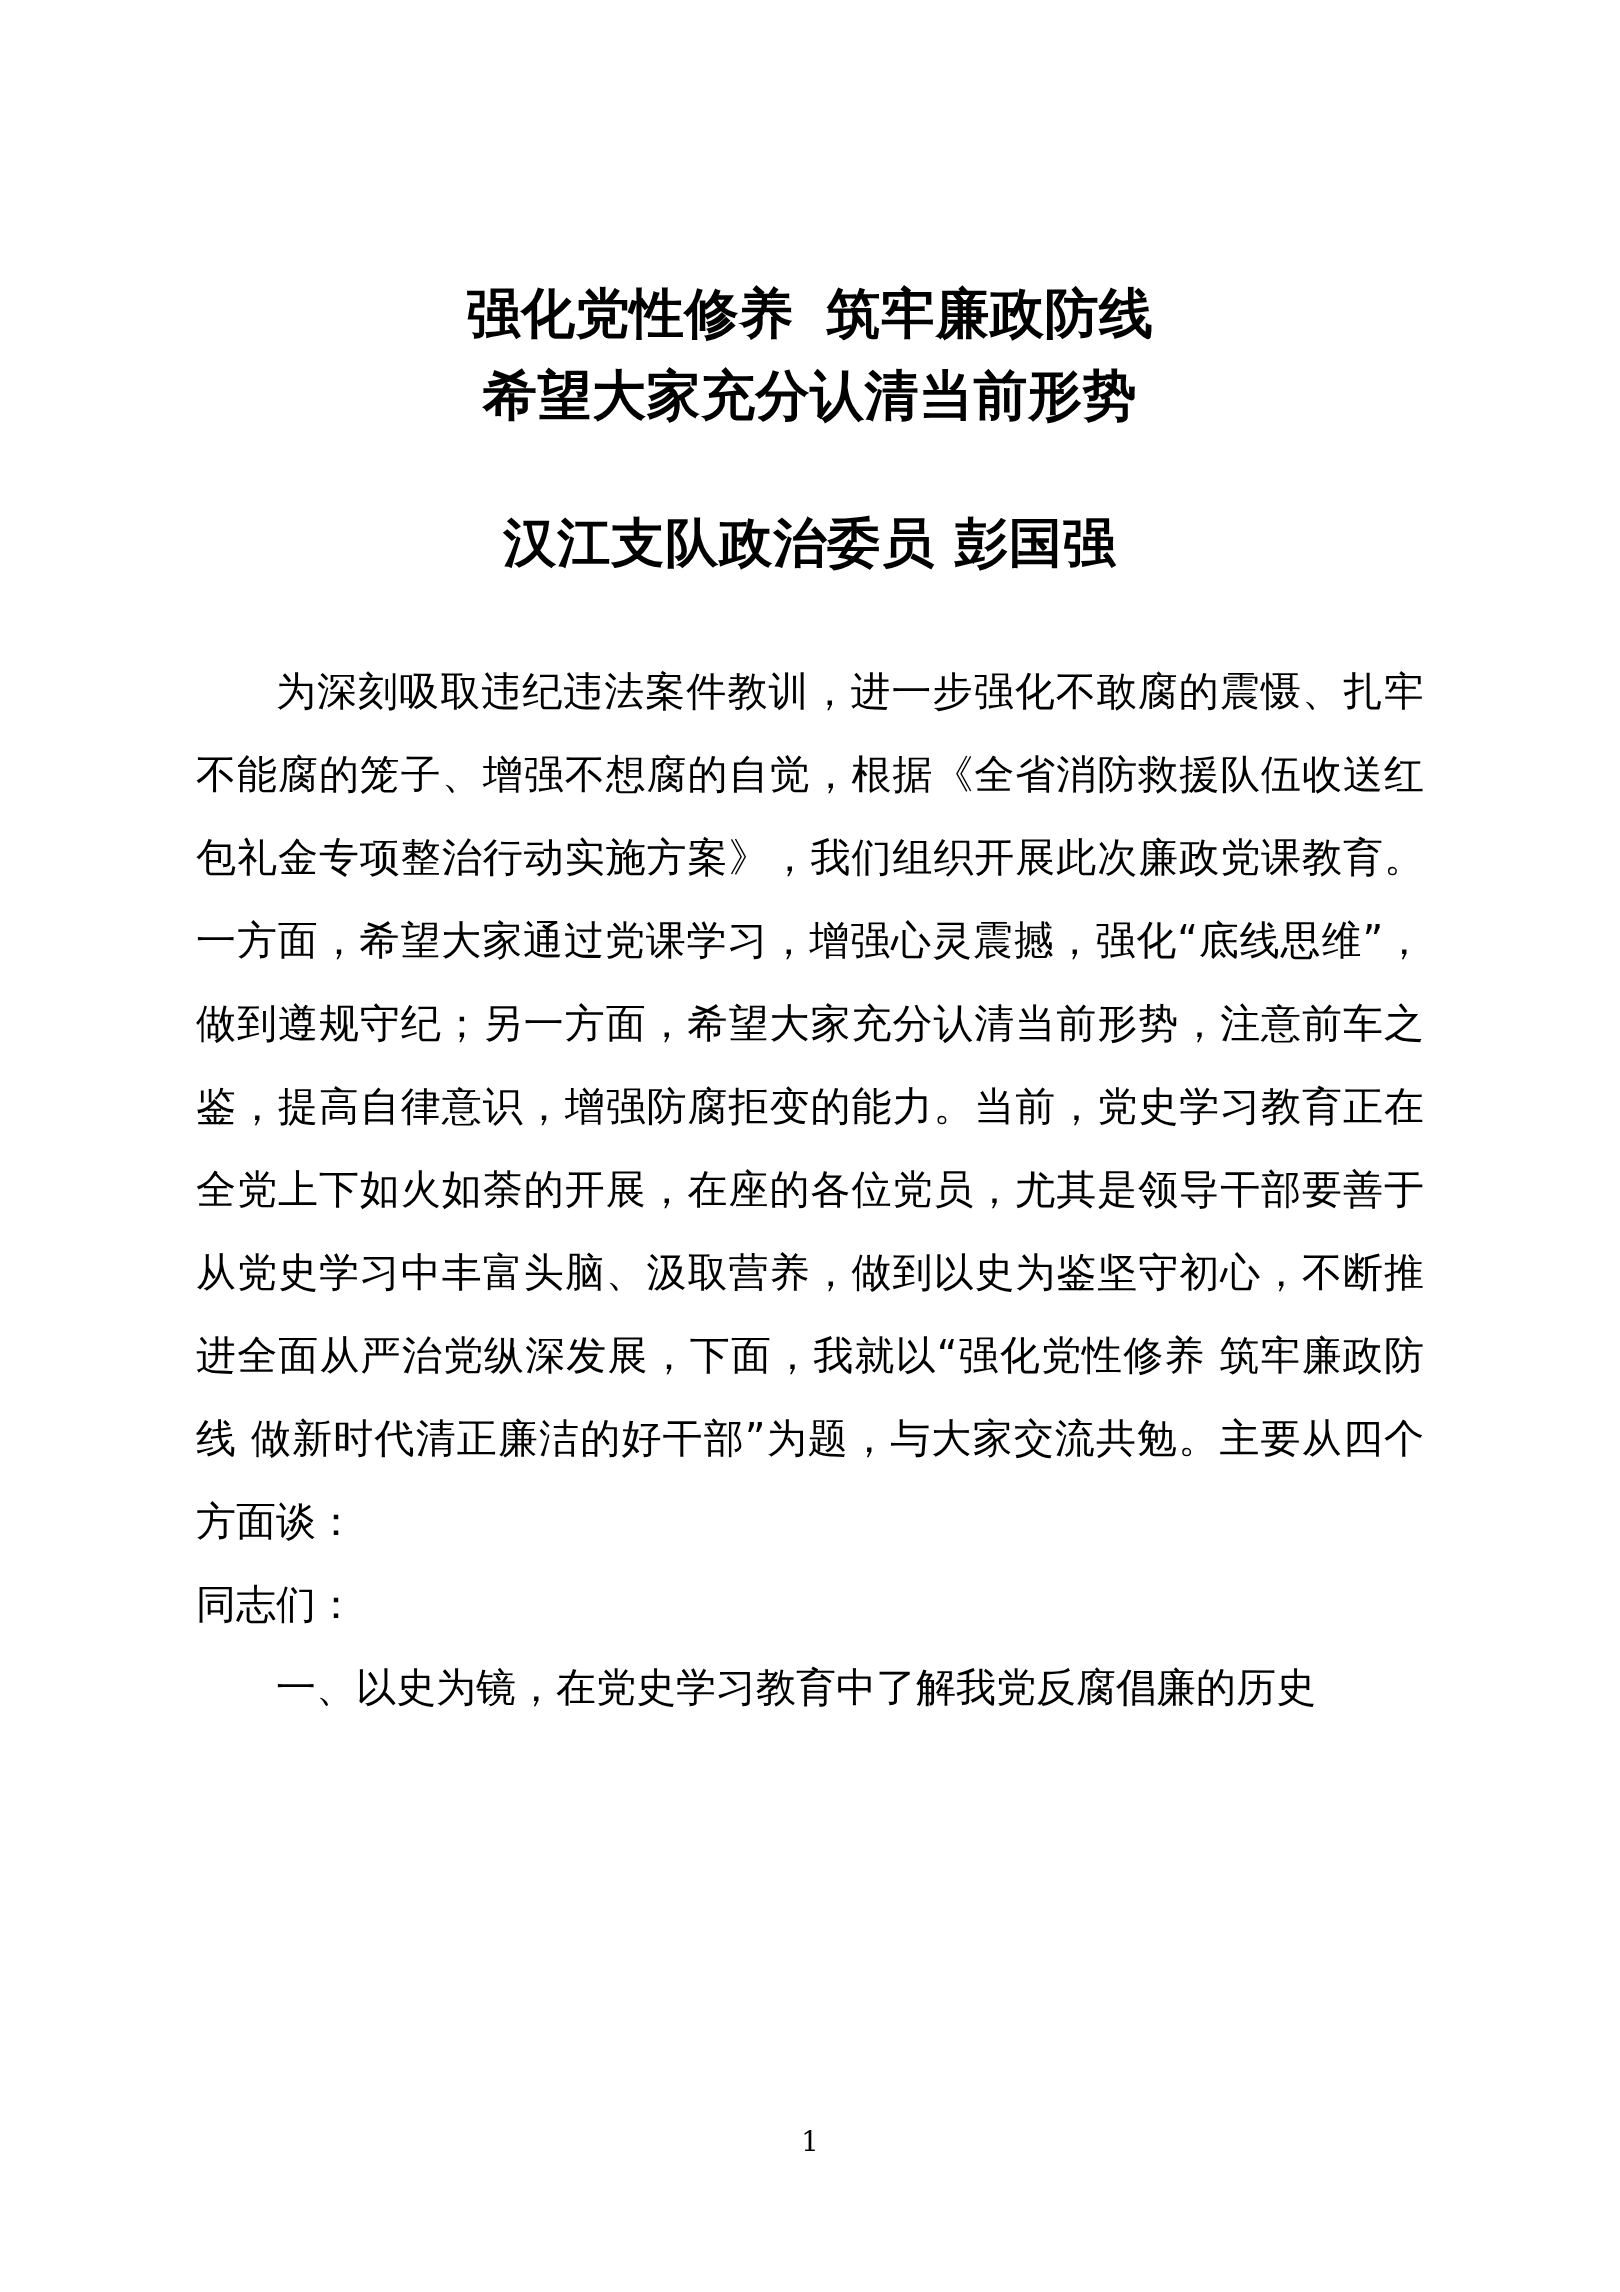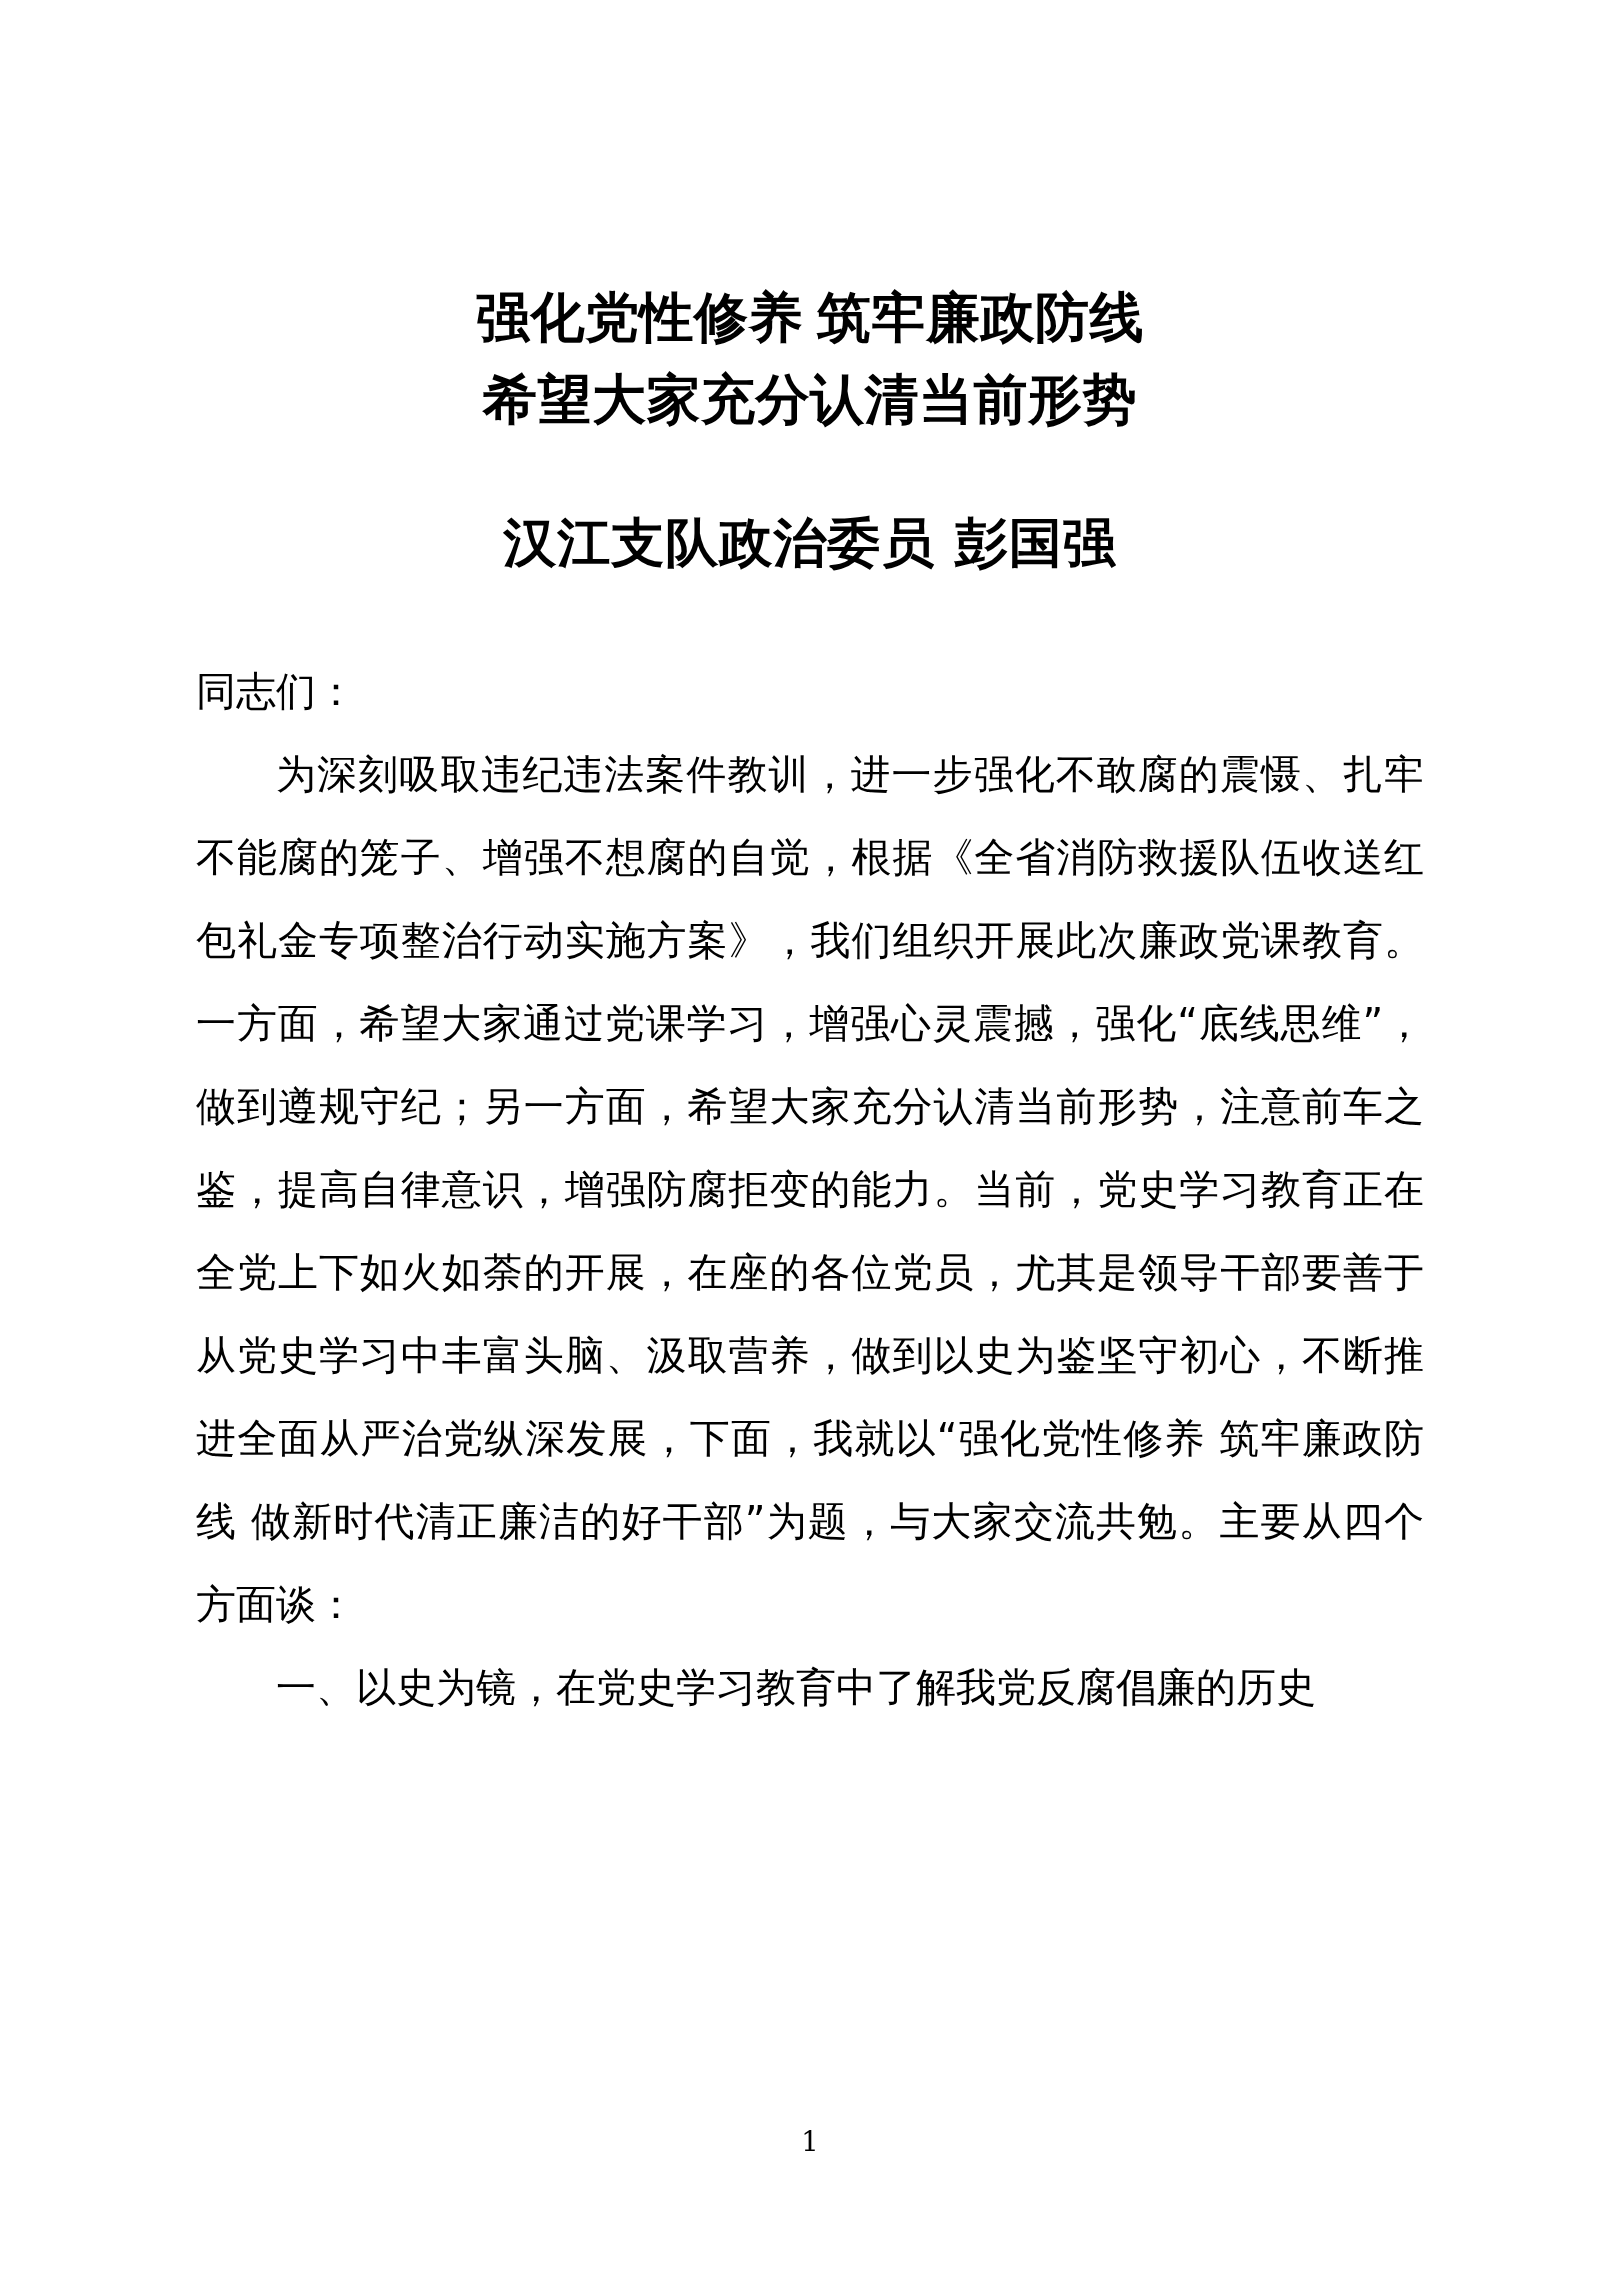--- a/index.html
+++ b/index.html
@@ -30,21 +30,21 @@
   
   .doc-title {
     margin: 0;
     padding-top: 277px;
     text-align: center;
     font-size: 54px;
     line-height: 82px;
     font-weight: 700;
     letter-spacing: 0.5px;
     white-space: pre-line;
-    font-family: Liberation Serif, serif;
+    font-family: Liberation Mono, monospace;
   }
 
   .doc-author {
     margin: 0;
     padding-top: 74px;
     text-align: center;
     font-size: 53px;
     line-height: 55px;
     font-weight: 700;
     letter-spacing: 1px;
@@ -96,23 +96,23 @@
 
 <div class="page">
   <div class="content">
 
     <h1 class="doc-title"><span>强化党性修养  筑牢廉政防线</span><br><span>希望大家充分认清当前形势</span></h1>
 
     <div class="doc-author">汉江支队政治委员  彭国强</div>
 
     <div class="body-block">
 
+      <p class="para indent2">为深刻吸取违纪违法案件教训，进一步强化不敢腐的震慑、扎牢不能腐的笼子、增强不想腐的自觉，根据《全省消防救援队伍收送红包礼金专项整治行动实施方案》，我们组织开展此次廉政党课教育。一方面，希望大家通过党课学习，增强心灵震撼，强化“底线思维”，做到遵规守纪；另一方面，希望大家充分认清当前形势，注意前车之鉴，提高自律意识，增强防腐拒变的能力。当前，党史学习教育正在全党上下如火如荼的开展，在座的各位党员，尤其是领导干部要善于从党史学习中丰富头脑、汲取营养，做到以史为鉴坚守初心，不断推进全面从严治党纵深发展，下面，我就以“强化党性修养 筑牢廉政防线 做新时代清正廉洁的好干部”为题，与大家交流共勉。主要从四个方面谈：</p>
+
       <p class="para salutation">同志们：</p>
-
-      <p class="para indent2">为深刻吸取违纪违法案件教训，进一步强化不敢腐的震慑、扎牢不能腐的笼子、增强不想腐的自觉，根据《全省消防救援队伍收送红包礼金专项整治行动实施方案》，我们组织开展此次廉政党课教育。一方面，希望大家通过党课学习，增强心灵震撼，强化“底线思维”，做到遵规守纪；另一方面，希望大家充分认清当前形势，注意前车之鉴，提高自律意识，增强防腐拒变的能力。当前，党史学习教育正在全党上下如火如荼的开展，在座的各位党员，尤其是领导干部要善于从党史学习中丰富头脑、汲取营养，做到以史为鉴坚守初心，不断推进全面从严治党纵深发展，下面，我就以“强化党性修养 筑牢廉政防线 做新时代清正廉洁的好干部”为题，与大家交流共勉。主要从四个方面谈：</p>
 
       <p class="para indent2">一、以史为镜，在党史学习教育中了解我党反腐倡廉的历史</p>
 
       <div class="spacer-sm"></div>
 
 
     </div>
   </div>
 
   <div class="page-number">1</div>

